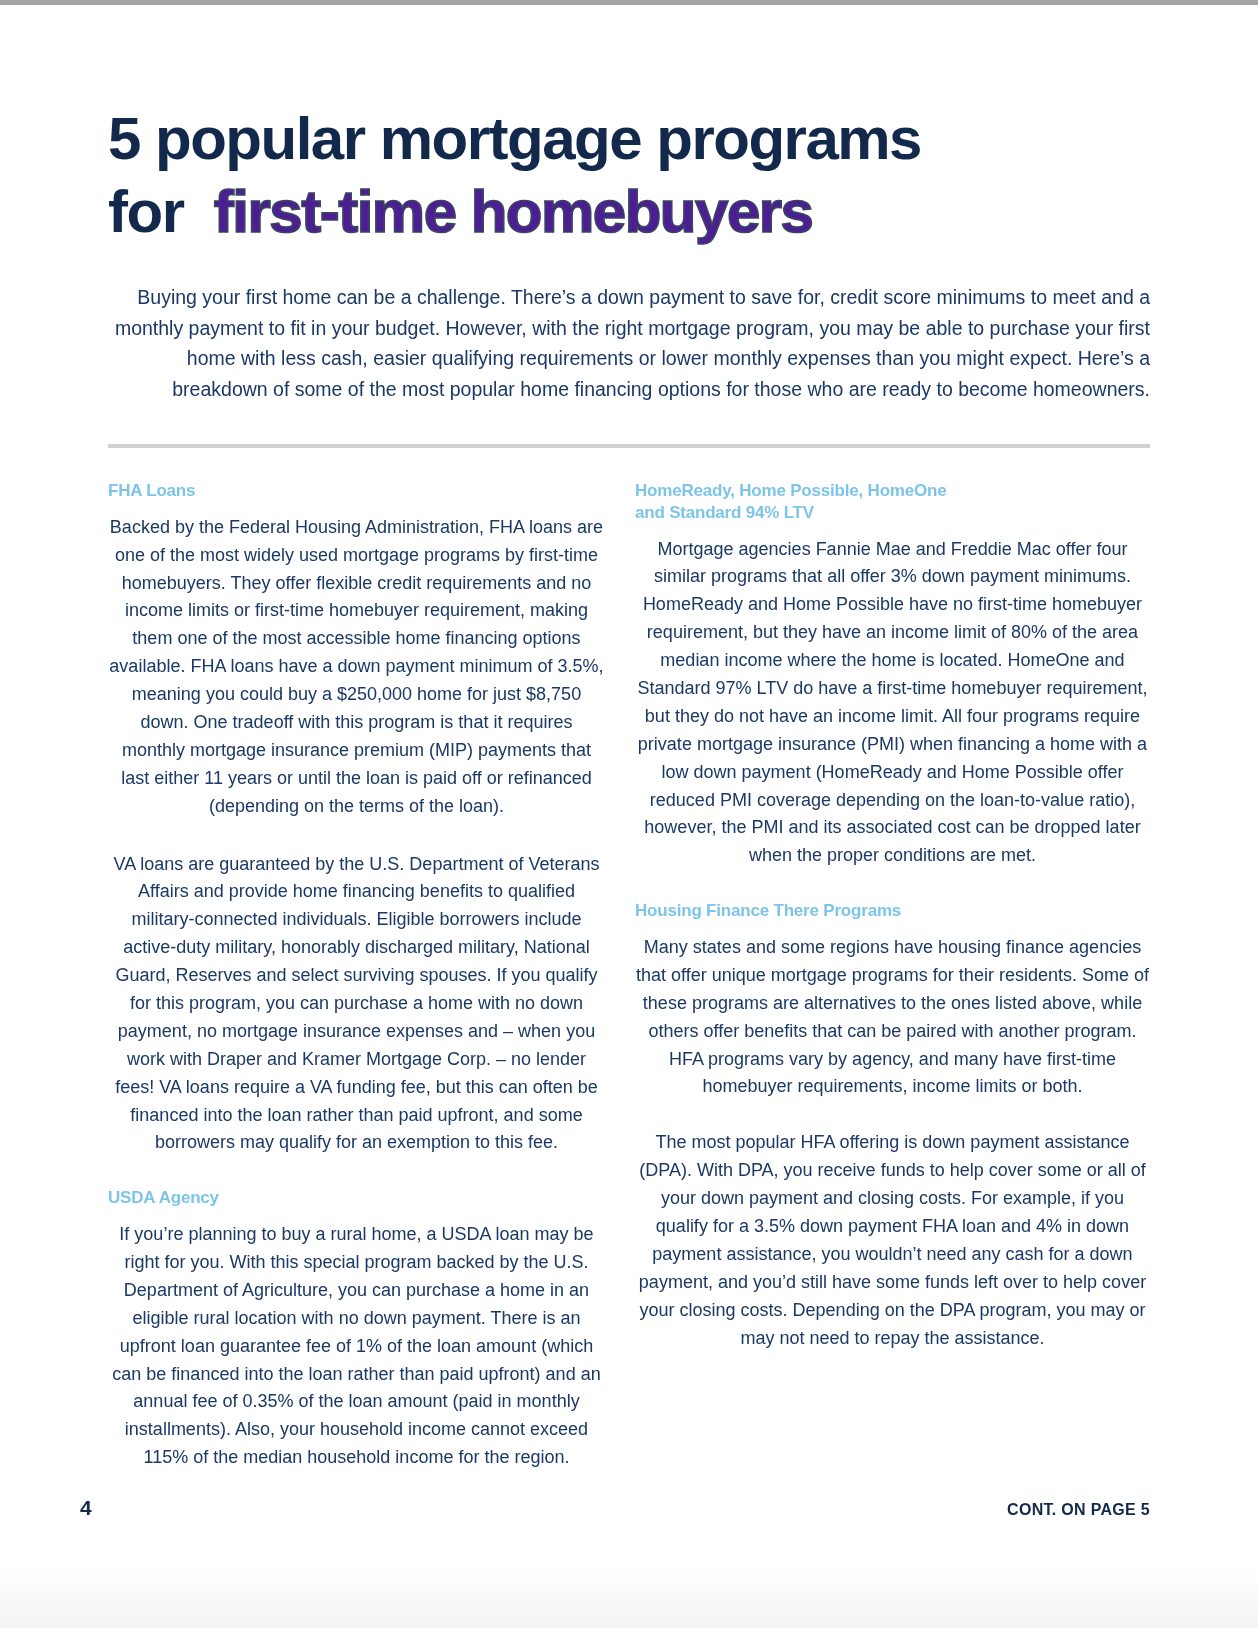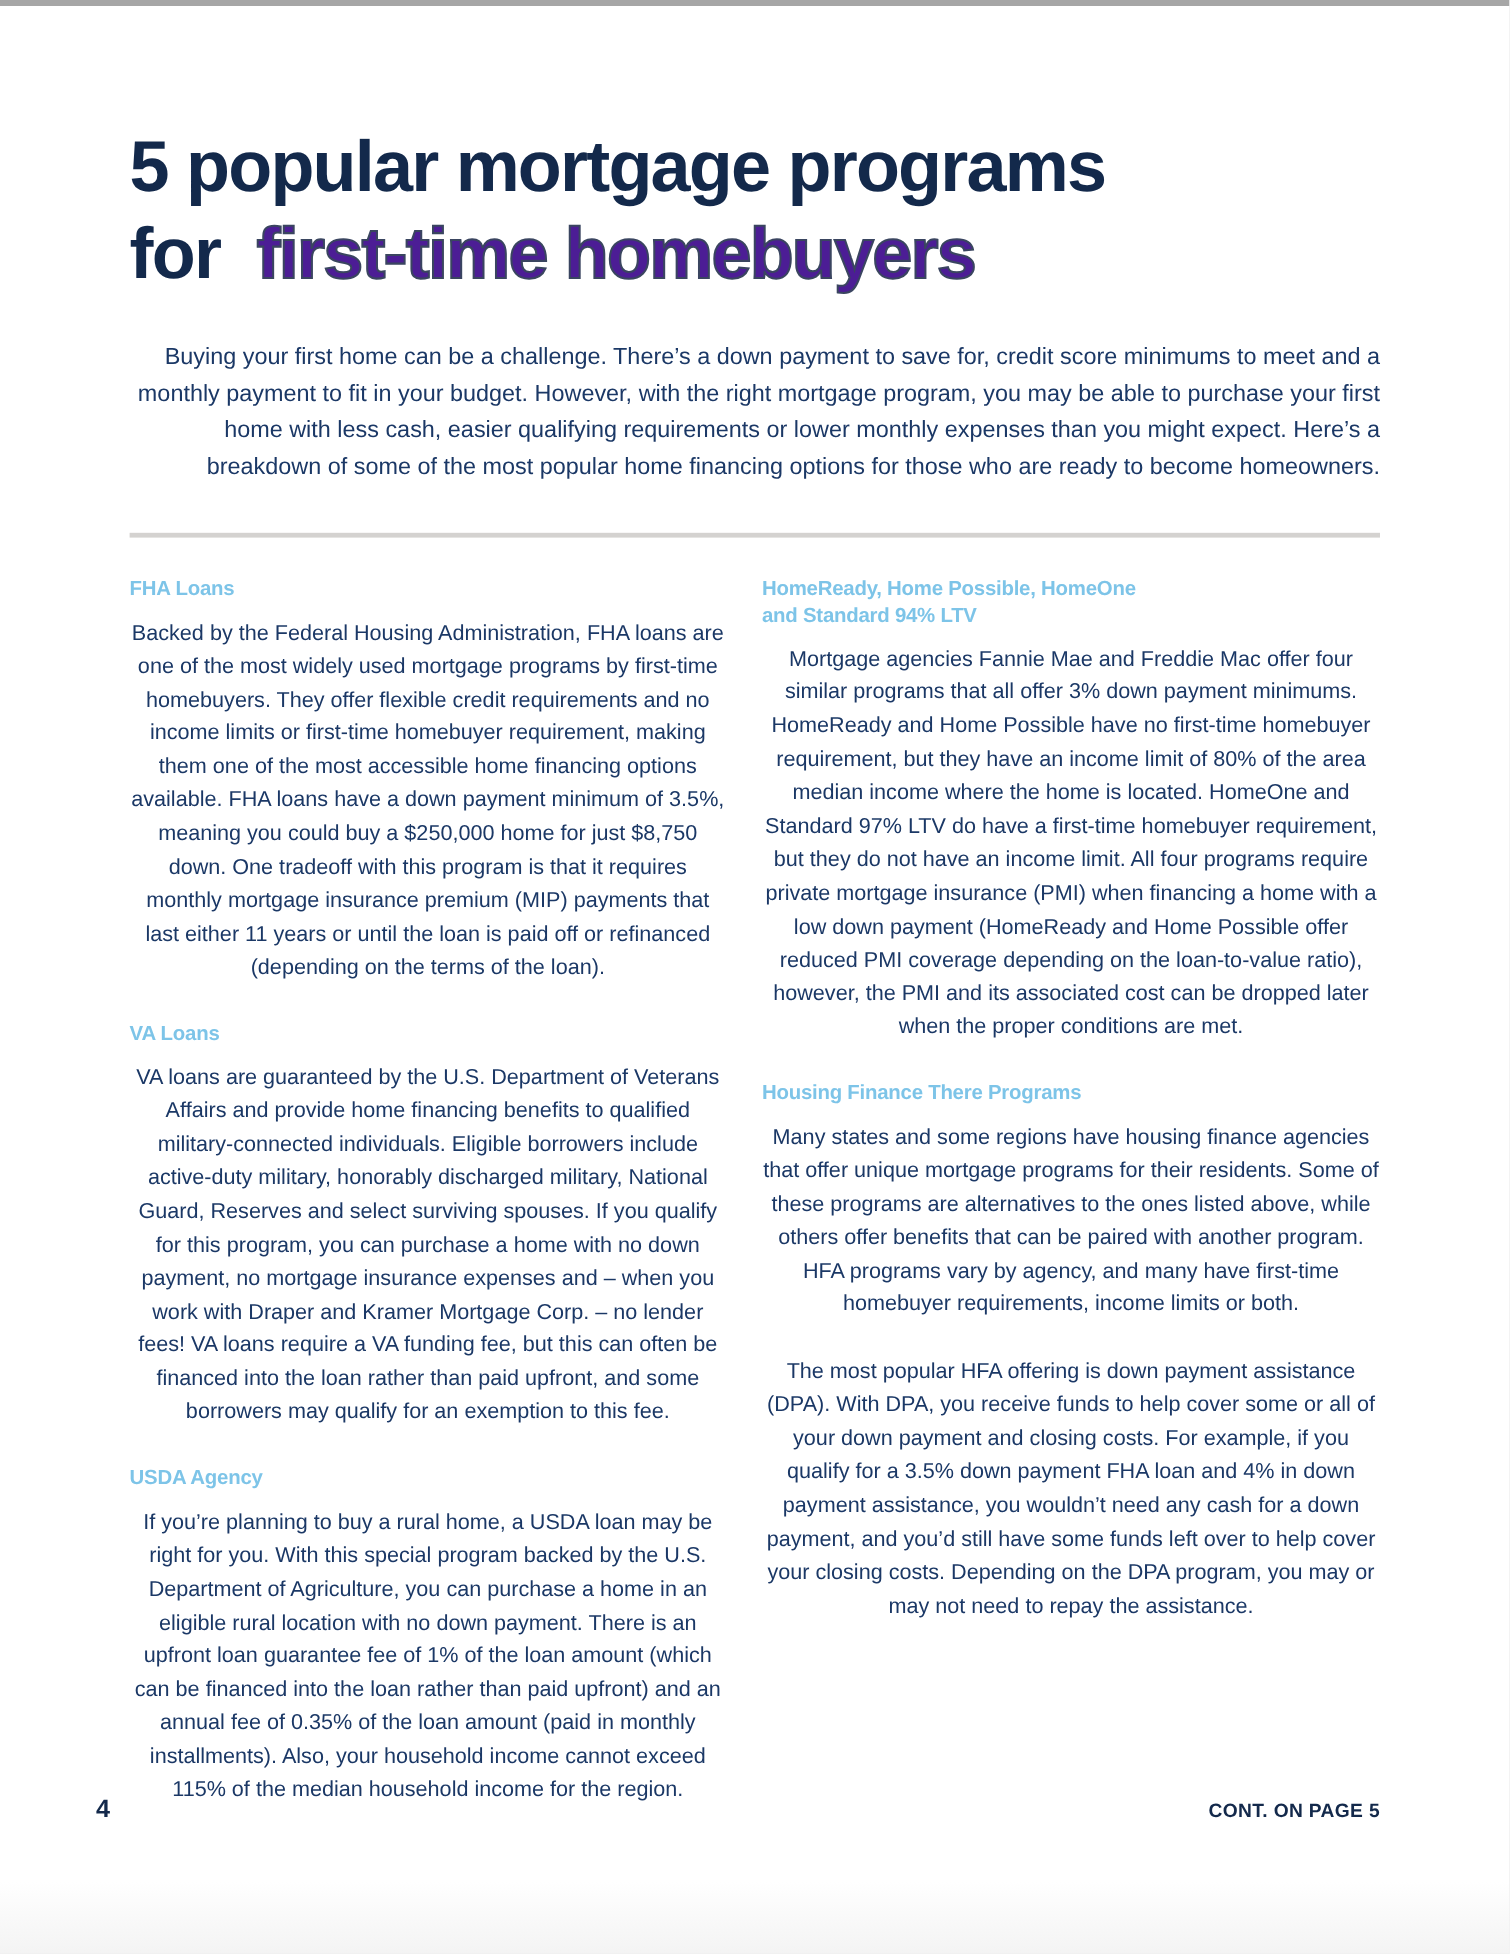--- a/index.html
+++ b/index.html
@@ -122,21 +122,20 @@
     <hr class="divider">
 
     <div class="cols">
 
       <div class="col">
         <section class="section">
           <h3 class="section-heading">FHA Loans</h3>
           <p class="body-par">Backed by the Federal Housing Administration, FHA loans are one of the most widely used mortgage programs by first-time homebuyers. They offer flexible credit requirements and no income limits or first-time homebuyer requirement, making them one of the most accessible home financing options available. FHA loans have a down payment minimum of 3.5%, meaning you could buy a $250,000 home for just $8,750 down. One tradeoff with this program is that it requires monthly mortgage insurance premium (MIP) payments that last either 11 years or until the loan is paid off or refinanced (depending on the terms of the loan).</p>
         </section>
         <section class="section">
-          <h3 class="section-heading">VA Loans</h3>
           <p class="body-par">VA loans are guaranteed by the U.S. Department of Veterans Affairs and provide home financing benefits to qualified military-connected individuals. Eligible borrowers include active-duty military, honorably discharged military, National Guard, Reserves and select surviving spouses. If you qualify for this program, you can purchase a home with no down payment, no mortgage insurance expenses and – when you work with Draper and Kramer Mortgage Corp. – no lender fees! VA loans require a VA funding fee, but this can often be financed into the loan rather than paid upfront, and some borrowers may qualify for an exemption to this fee.</p>
         </section>
         <section class="section">
           <h3 class="section-heading">USDA Agency</h3>
           <p class="body-par">If you’re planning to buy a rural home, a USDA loan may be right for you. With this special program backed by the U.S. Department of Agriculture, you can purchase a home in an eligible rural location with no down payment. There is an upfront loan guarantee fee of 1% of the loan amount (which can be financed into the loan rather than paid upfront) and an annual fee of 0.35% of the loan amount (paid in monthly installments). Also, your household income cannot exceed 115% of the median household income for the region.</p>
         </section>
       </div>
 
       <div class="col">
         <section class="section">

